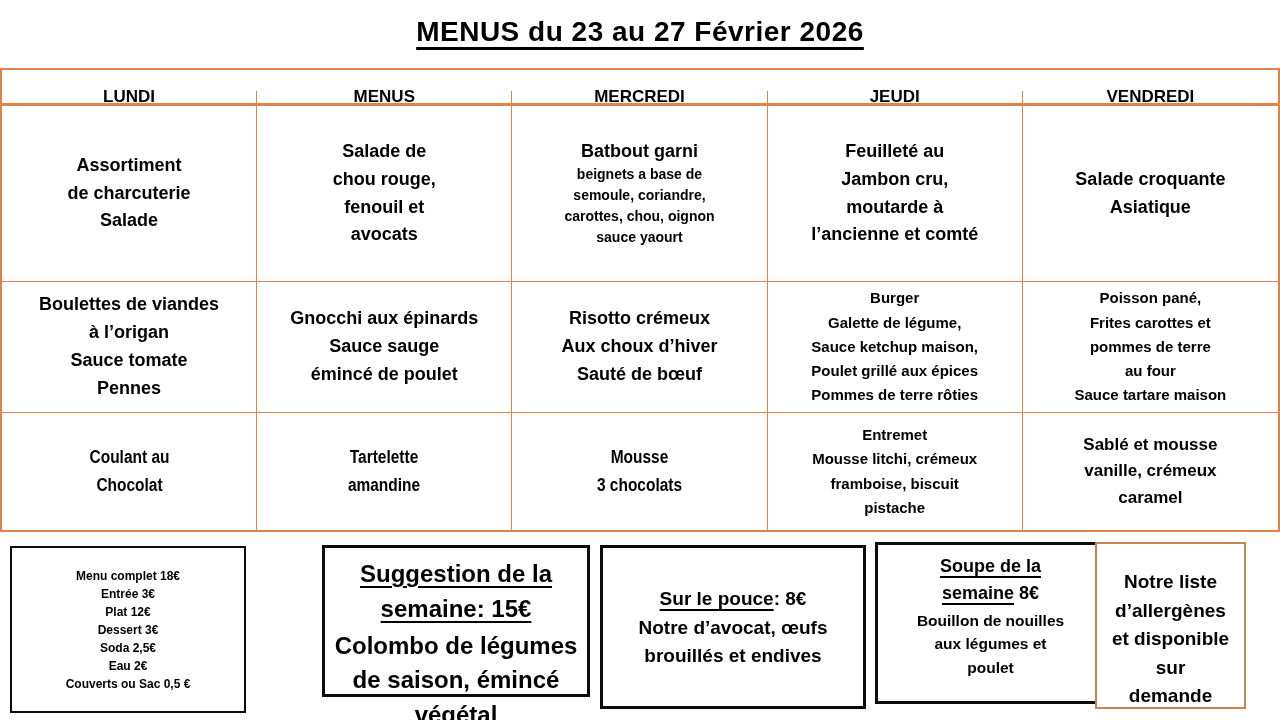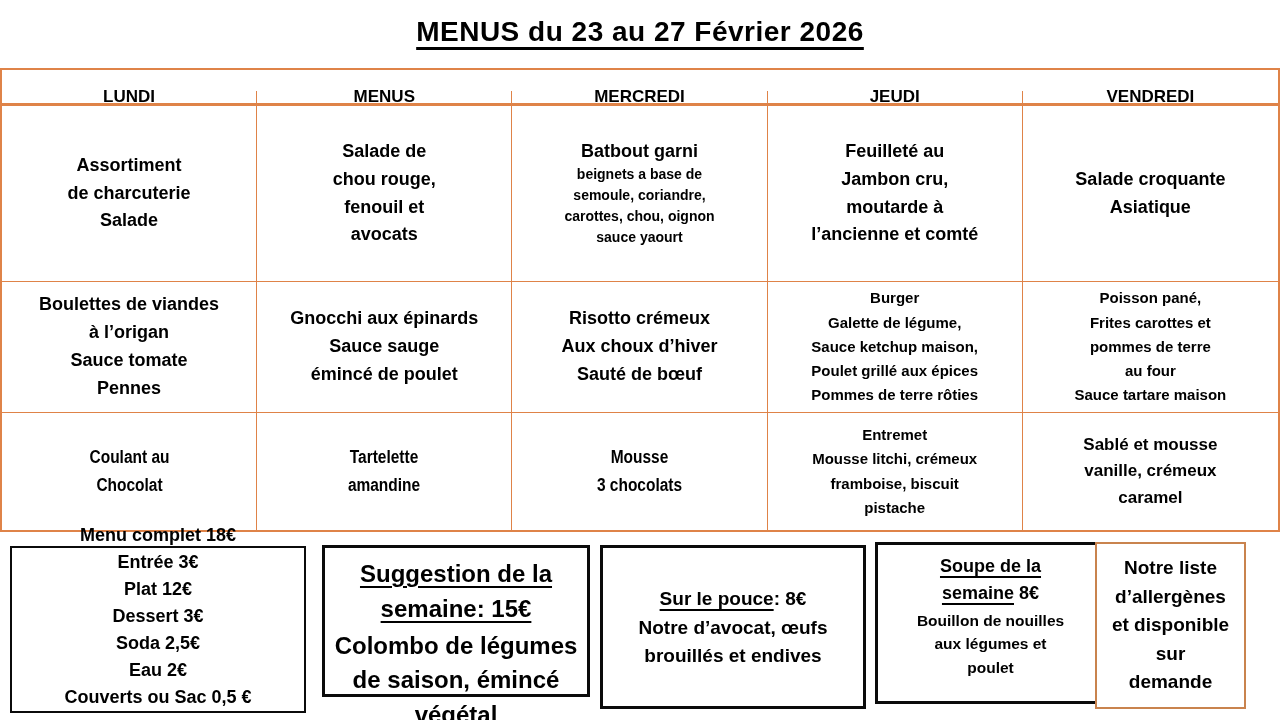--- a/index.html
+++ b/index.html
@@ -29,26 +29,26 @@
   .sub { font-size:14px; line-height:1.5; }
   .small { font-size:15px; line-height:1.62; }
   .mid { font-size:17px; line-height:1.55; }
   .condensed .lines { transform:scaleX(0.86); }
 
   .box {
     position:absolute; box-sizing:border-box; border:3px solid #0b0b0b; background:#fff;
     display:flex; flex-direction:column; align-items:center; text-align:center;
   }
   .u { text-decoration:underline; text-decoration-thickness:2px; text-underline-offset:4px; }
-  .box-prices { left:10px; top:546px; width:296px; height:167px; border-width:2px; justify-content:flex-end; font-size:18px; line-height:1.5; }
+  .box-prices { left:10px; top:546px; width:236px; height:167px; border-width:2px; justify-content:center; font-size:12px; line-height:1.5; }
   .box-suggestion { left:322px; top:545px; width:268px; height:152px; padding-top:9px; font-size:24px; line-height:1.45; }
   .box-pouce { left:600px; top:545px; width:266px; height:164px; justify-content:center; font-size:19px; line-height:1.45; }
   .box-soupe { left:875px; top:542px; width:231px; height:162px; padding-top:8px; font-size:18px; line-height:1.5; }
   .box-soupe .body { font-size:15.5px; line-height:1.5; }
-  .box-allergens { left:1095px; top:542px; width:151px; height:167px; border:2px solid #C9834E; padding-top:10px; font-size:19px; line-height:1.5; }
+  .box-allergens { left:1095px; top:542px; width:151px; height:167px; border:2px solid #C9834E; padding-top:24px; font-size:19px; line-height:1.5; }
   .heading { margin-bottom:2px; }
 </style>
 </head>
 <body>
 
 <div class="page-title">
   <span>MENUS du 23 au 27 Février 2026</span>
 </div>
 
 <div class="menu-table">

